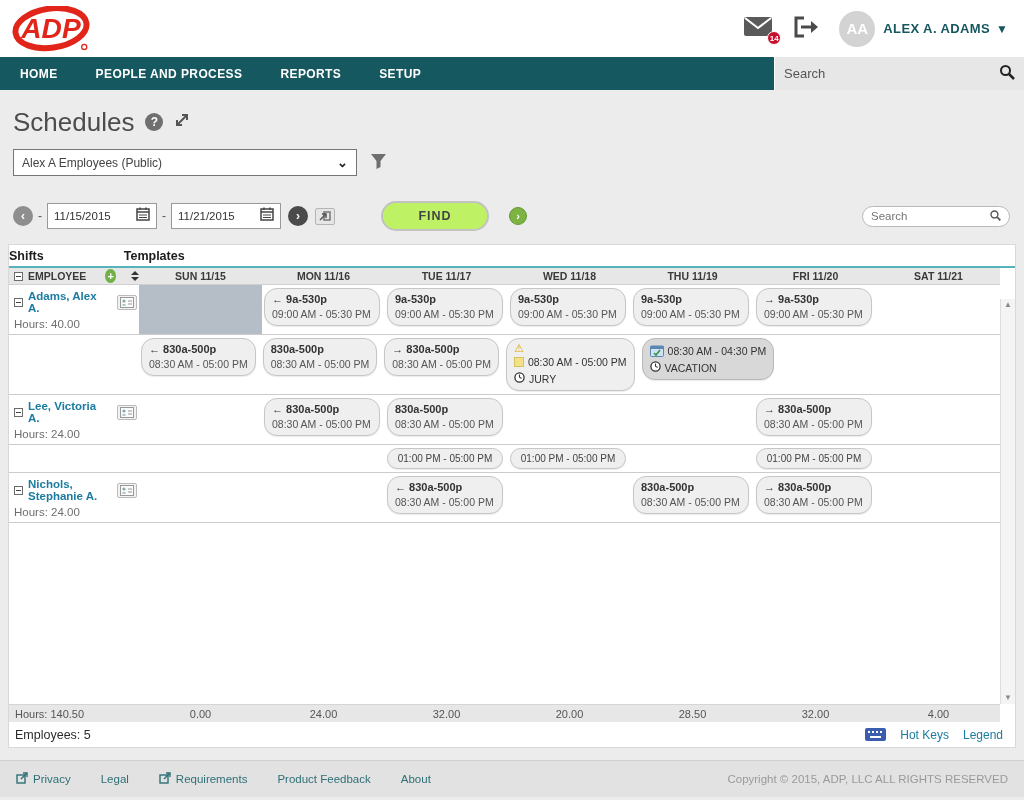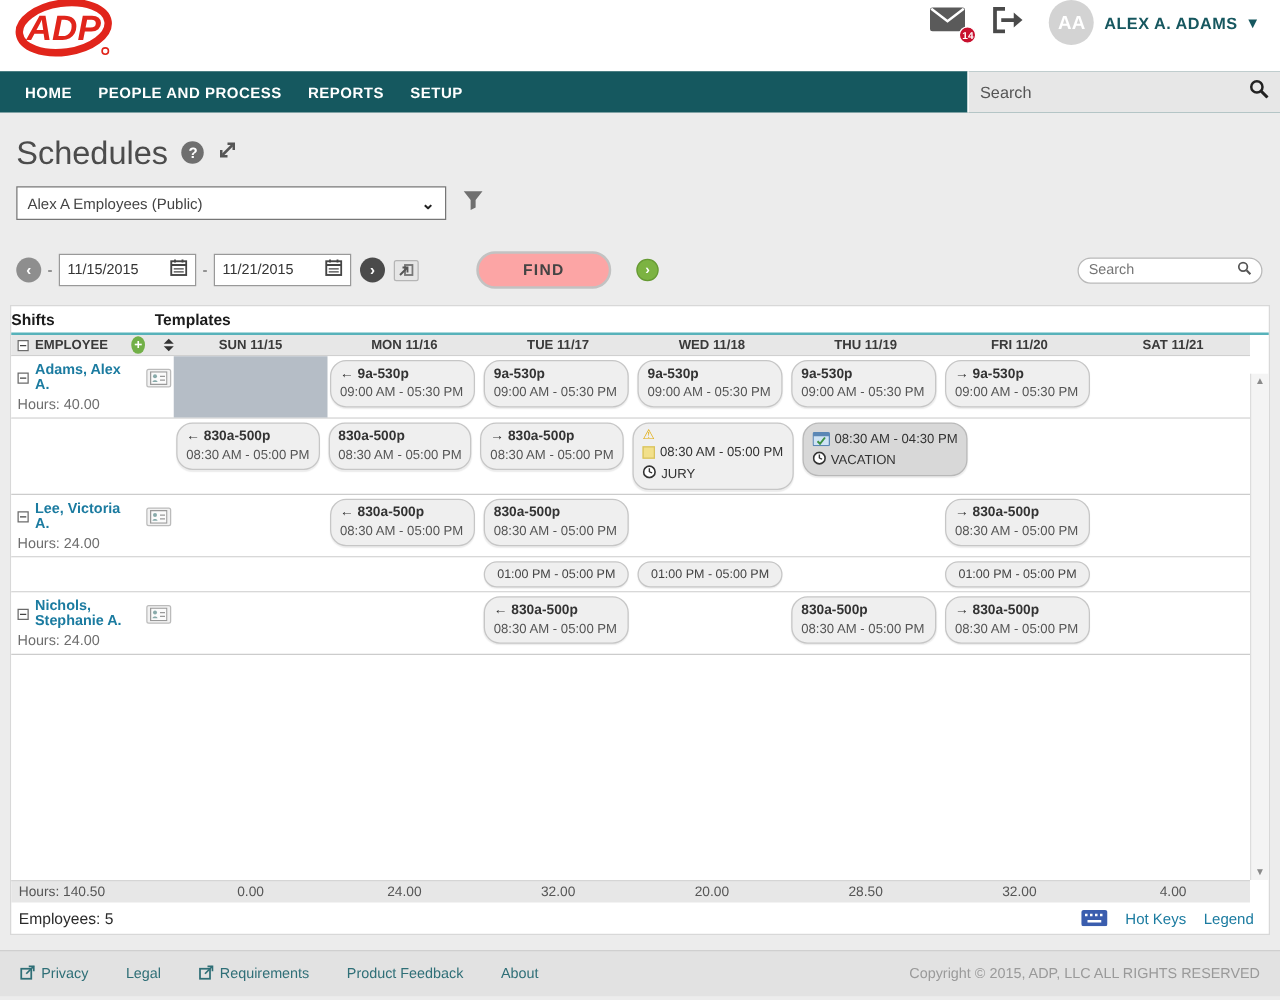--- a/index.html
+++ b/index.html
@@ -1,30 +1,30 @@
 <!DOCTYPE html>
 <html><head>
 <meta charset="utf-8">
 <style>
   * { box-sizing: border-box; margin: 0; padding: 0; }
   html,body { width:1024px; height:800px; overflow:hidden; font-family:"Liberation Sans", sans-serif; background:#ececec; }
 
   
-  .top-header { height:57px; background:#fff; display:flex; align-items:flex-start; justify-content:space-between; padding:0 16px 0 12px; }
+  .top-header { height:57px; background:#fff; display:flex; align-items:center; justify-content:space-between; padding:0 16px 0 12px; }
   .logo svg { display:block; }
   .user-area { display:flex; align-items:center; gap:20px; }
   .mail-wrap { position:relative; cursor:pointer; }
   .badge { position:absolute; right:-8px; bottom:-4px; background:#c8102e; color:#fff; font-size:8px; font-weight:bold; width:14px; height:14px; border-radius:50%; display:flex; align-items:center; justify-content:center; border:1px solid #fff; }
   .avatar { width:36px; height:36px; border-radius:50%; background:#d3d3d3; color:#fff; font-weight:bold; font-size:15px; display:flex; align-items:center; justify-content:center; }
   .user-name { color:#16575f; font-size:13px; font-weight:bold; letter-spacing:.4px; margin-left:8px; }
   .user-chevron { color:#16575f; font-size:12px; margin-left:6px; font-weight:bold; }
 
   
   .navbar { height:33px; background:#15585f; display:flex; align-items:stretch; }
-  .nav-items { display:flex; align-items:center; padding-left:20px; gap:21px; }
+  .nav-items { display:flex; align-items:center; padding-left:20px; gap:38px; }
   .nav-item { color:#fff; font-size:12px; font-weight:bold; letter-spacing:.4px; cursor:pointer; white-space:nowrap; }
   .nav-search { margin-left:auto; width:250px; background:#e7e7e7; display:flex; align-items:center; padding:0 9px; border-left:1px solid #fff; }
   .nav-search input { flex:1; border:none; background:transparent; outline:none; font-size:13px; color:#333; font-family:"Liberation Sans",sans-serif; }
   .nav-search input::placeholder { color:#555; }
 
   
   .title-row { margin:16px 0 0 13px; display:flex; align-items:center; gap:11px; height:32px; }
   .page-title { font-size:26px; color:#4c4c4c; font-weight:400; }
   .help-circle { width:18px; height:18px; border-radius:50%; background:#6f6f6f; color:#fff; font-size:12px; font-weight:bold; display:flex; align-items:center; justify-content:center; cursor:pointer; }
   .expand-icon { cursor:pointer; }
@@ -36,21 +36,21 @@
 
   
   .toolbar { margin:25px 14px 0 13px; display:flex; align-items:center; height:30px; }
   .circ-btn { width:20px; height:20px; border-radius:50%; display:flex; align-items:center; justify-content:center; color:#fff; font-size:12px; font-weight:bold; cursor:pointer; line-height:1; }
   .circ-prev { background:#8e8e8e; }
   .circ-next { background:#4b4b4b; }
   .dash { color:#555; font-size:12px; margin:0 5px; }
   .date-input { width:110px; height:26px; border:1px solid #999; background:#fff; display:flex; align-items:center; padding:0 6px; gap:4px; }
   .date-input input { flex:1; border:none; outline:none; font-size:11.5px; color:#333; width:70px; font-family:"Liberation Sans",sans-serif; }
   .jump-btn { width:20px; height:17px; margin-left:7px; background:#e6e6e6; border:1px solid #b5b5b5; border-radius:2px; display:flex; align-items:center; justify-content:center; cursor:pointer; }
-  .find-btn { margin-left:46px; width:108px; height:30px; border:2px solid #c2c2c2; border-radius:16px; background:#fca5a5; font-size:12.5px; letter-spacing:1px; color:#444; font-weight:600; cursor:pointer; font-family:"Liberation Sans",sans-serif; }
+  .find-btn { margin-left:46px; width:108px; height:30px; border:2px solid #c2c2c2; border-radius:16px; background:#bef264; font-size:12.5px; letter-spacing:1px; color:#444; font-weight:600; cursor:pointer; font-family:"Liberation Sans",sans-serif; }
   .go-circle { margin-left:20px; width:18px; height:18px; border-radius:50%; background:#7cb342; border:1px solid #669a33; color:#fff; display:flex; align-items:center; justify-content:center; font-size:11px; font-weight:bold; cursor:pointer; }
   .mini-search { margin-left:auto; width:148px; height:21px; border:1px solid #b9b9b9; border-radius:11px; background:#fff; display:flex; align-items:center; padding:0 8px; gap:4px; }
   .mini-search input { flex:1; border:none; outline:none; background:transparent; font-size:11.5px; color:#444; min-width:0; font-family:"Liberation Sans",sans-serif; }
 
   
   .panel { margin:13px 8px 0; height:504px; background:#fff; border:1px solid #d8d8d8; position:relative; display:flex; flex-direction:column; }
   .tabs { height:23px; display:flex; align-items:center; border-bottom:2px solid #57b2ba; flex:0 0 auto; }
   .tab { font-size:12.5px; font-weight:bold; color:#1c1c1c; margin-right:80px; cursor:pointer; }
 
   .grid { display:grid; grid-template-columns:130px repeat(7, 1fr); margin-right:15px; }

